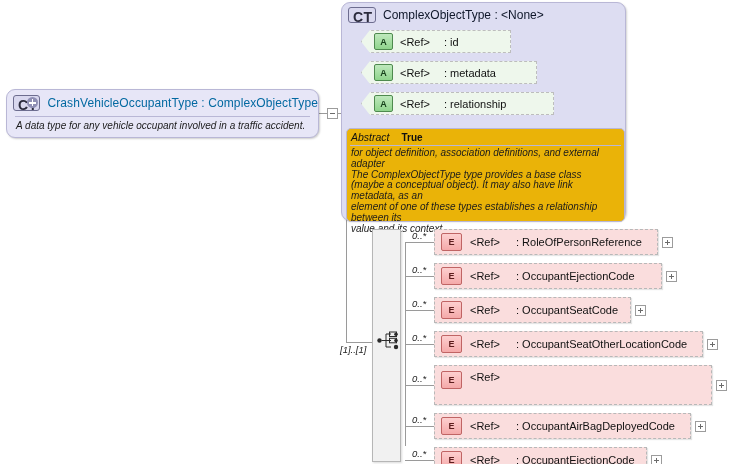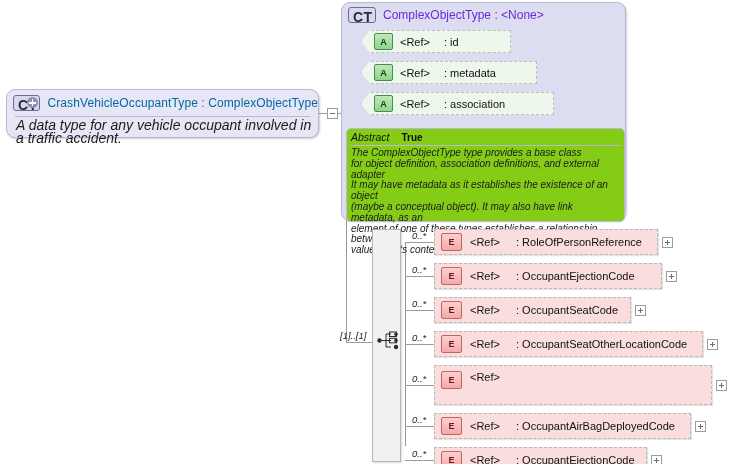--- a/index.html
+++ b/index.html
@@ -42,21 +42,21 @@
   }
   #rootType .hdr{
     position:absolute;left:0;top:0;right:0;height:26px;
     display:flex;align-items:center;padding-left:6px;
   }
   #rootType .sep{
     position:absolute;left:8px;right:8px;top:26px;height:1px;background:#b9b7d6;
   }
   #rootType .doc{
     position:absolute;left:9px;right:6px;top:29px;
-    font-style:italic;font-size:14px;color:#1b1b1b;line-height:13px;
+    font-style:italic;font-size:10px;color:#1b1b1b;line-height:13px;
   }
   .rootTitle{font-size:12px;color:#0369a1;letter-spacing:0.1px;white-space:nowrap;}
 
   
   .ctbadge{
     position:relative;display:inline-flex;align-items:center;justify-content:center;
     width:26px;height:14px;margin-right:7px;
     border:1px solid #6d6d8f;border-radius:3px;background:#d9d8ef;
     font-size:9px;font-weight:bold;color:#2b2b3d;letter-spacing:.3px;
   }
@@ -73,21 +73,21 @@
   #baseType{
     left:341px;top:2px;width:285px;height:219px;
     background:#ddddf2;
     border:1px solid #b9b7d6;
     border-radius:9px;
     box-shadow:1px 1px 2px rgba(0,0,0,.18);
   }
   #baseType .hdr{
     position:absolute;left:6px;top:4px;display:flex;align-items:center;
   }
-  .baseTitle{font-size:12px;color:#6d28d9;white-space:nowrap;}
+  .baseTitle{font-size:12px;color:#0f172a;white-space:nowrap;}
 
   
   .attrRow{
     position:absolute;height:23px;
     background:#eef7ec;
     border:1px dashed #bdbdbd;
     box-shadow:1px 1px 1px rgba(0,0,0,.10);
     display:flex;align-items:center;
     
     clip-path:polygon(9px 0, 100% 0, 100% 100%, 9px 100%, 0 50%);
@@ -101,21 +101,21 @@
     font-size:9px;font-weight:bold;color:#16401a;
     display:flex;align-items:center;justify-content:center;
     margin-right:7px;
   }
   .aref{font-size:11px;color:#111;margin-right:14px;white-space:nowrap;}
   .aname{font-size:11px;color:#111;white-space:nowrap;}
 
   
   #absPanel{
     position:absolute;left:4px;top:125px;width:277px;height:92px;
-    background:#84cc16;border:1px solid #b9b7d6;border-radius:5px;
+    background:#eab308;border:1px solid #b9b7d6;border-radius:5px;
   }
   #absPanel .arow{
     position:absolute;left:4px;top:2px;font-size:10.5px;color:#111;
   }
   #absPanel .arow i{font-style:italic;}
   #absPanel .arow b{font-weight:bold;font-style:normal;margin-left:12px;font-size:10px;}
   #absPanel .aline{position:absolute;left:3px;right:3px;top:16px;height:1px;background:#b9b7d6;}
   #absPanel .adoc{
     position:absolute;left:4px;right:4px;top:19px;
     font-style:italic;font-size:10px;color:#1b1b1b;line-height:10.8px;
@@ -201,41 +201,40 @@
 
     <div class="attrRow" style="left:19px;top:58px;width:176px;">
       <span class="abadge">A</span>
       <span class="aref">&lt;Ref&gt;</span>
       <span class="aname">: metadata</span>
     </div>
 
     <div class="attrRow" style="left:19px;top:89px;width:193px;">
       <span class="abadge">A</span>
       <span class="aref">&lt;Ref&gt;</span>
-      <span class="aname">: association</span>
+      <span class="aname">: relationship</span>
     </div>
 
     <div id="absPanel">
       <div class="arow">
         <i>Abstract</i><b>True</b>
       </div>
       <div class="aline"></div>
       <div class="adoc" id="annoDoc">
+          <div>for object definition, association definitions, and external adapter</div>
           <div>The ComplexObjectType type provides a base class</div>
-          <div>for object definition, association definitions, and external adapter</div>
-          <div>It may have metadata as it establishes the existence of an object</div>
           <div>(maybe a conceptual object). It may also have link metadata, as an</div>
           <div>element of one of these types establishes a relationship between its</div>
           <div>value and its context.</div>
         </div>
     </div>
   </div>
 
   <div id="seqBox"></div>
-  <div class="card" style="left:340px;top:330px;">[1]..[1]</div>
+  <div class="card" style="left:340px;top:344px;">[1]..[1]</div>
   <div id="seqGlyph">
     <svg width="22" height="19" viewBox="0 0 22 19">
       <circle cx="2.5" cy="9.5" r="2.2" fill="#2b2b2b"></circle>
       <line x1="4.6" y1="9.5" x2="9" y2="9.5" stroke="#2b2b2b" stroke-width="1"></line>
       <line x1="9" y1="3" x2="9" y2="16" stroke="#2b2b2b" stroke-width="1"></line>
       <line x1="9" y1="3" x2="14" y2="3" stroke="#2b2b2b" stroke-width="1"></line>
       <line x1="9" y1="9.5" x2="14" y2="9.5" stroke="#2b2b2b" stroke-width="1"></line>
       <line x1="9" y1="16" x2="14" y2="16" stroke="#2b2b2b" stroke-width="1"></line>
       <rect x="12.5" y="1" width="7" height="4.5" fill="none" stroke="#2b2b2b" stroke-width="1"></rect>
       <rect x="12.5" y="7.3" width="7" height="4.5" fill="none" stroke="#2b2b2b" stroke-width="1"></rect>

